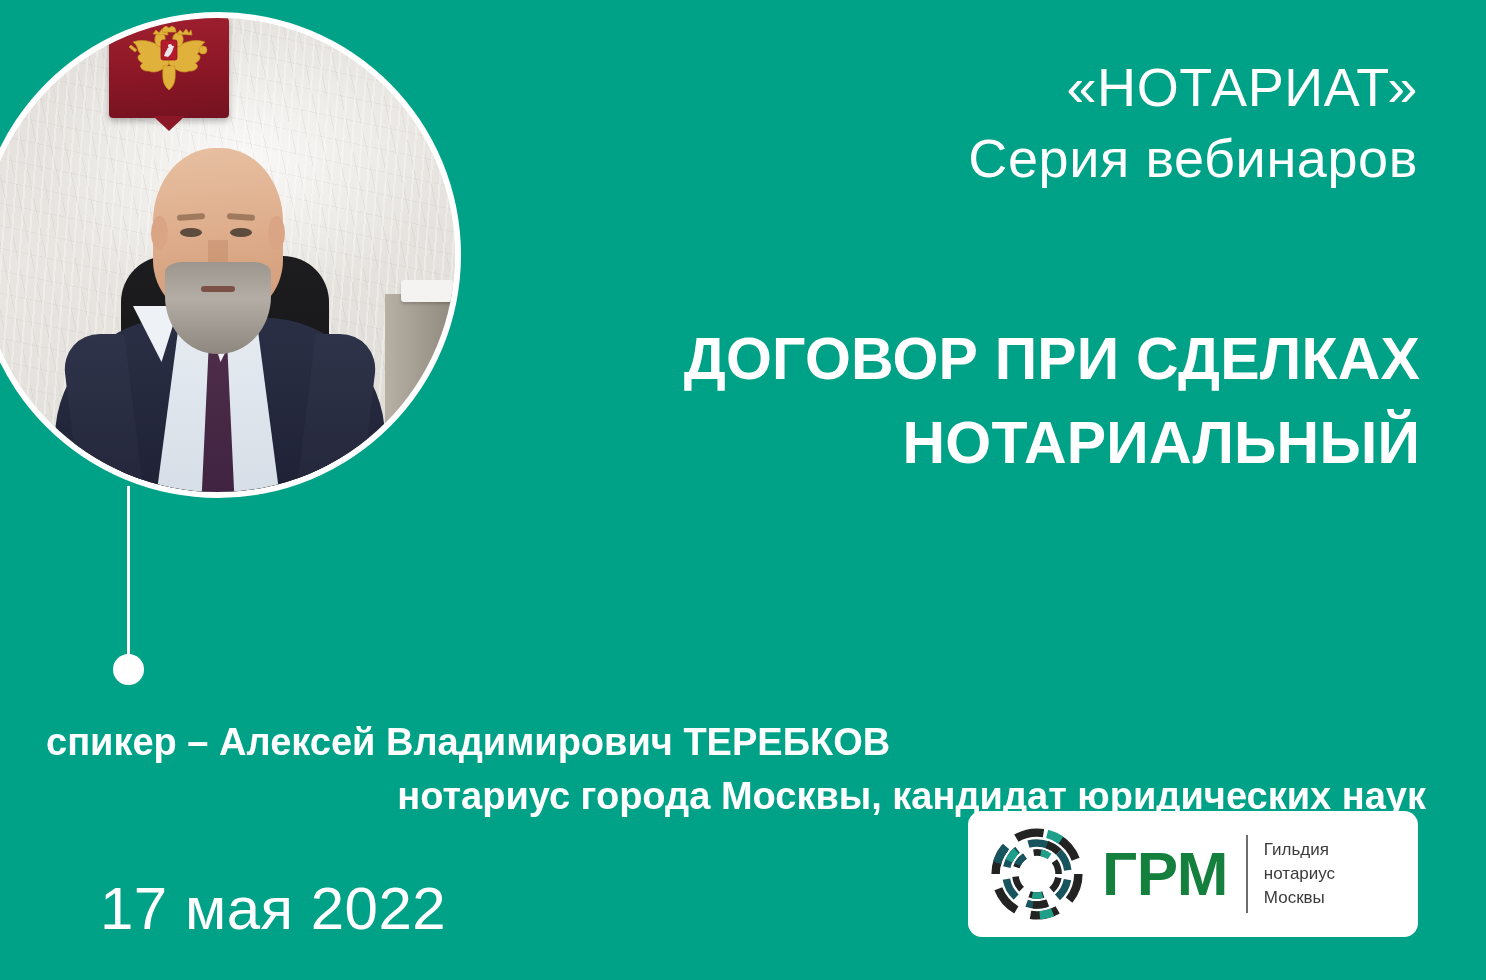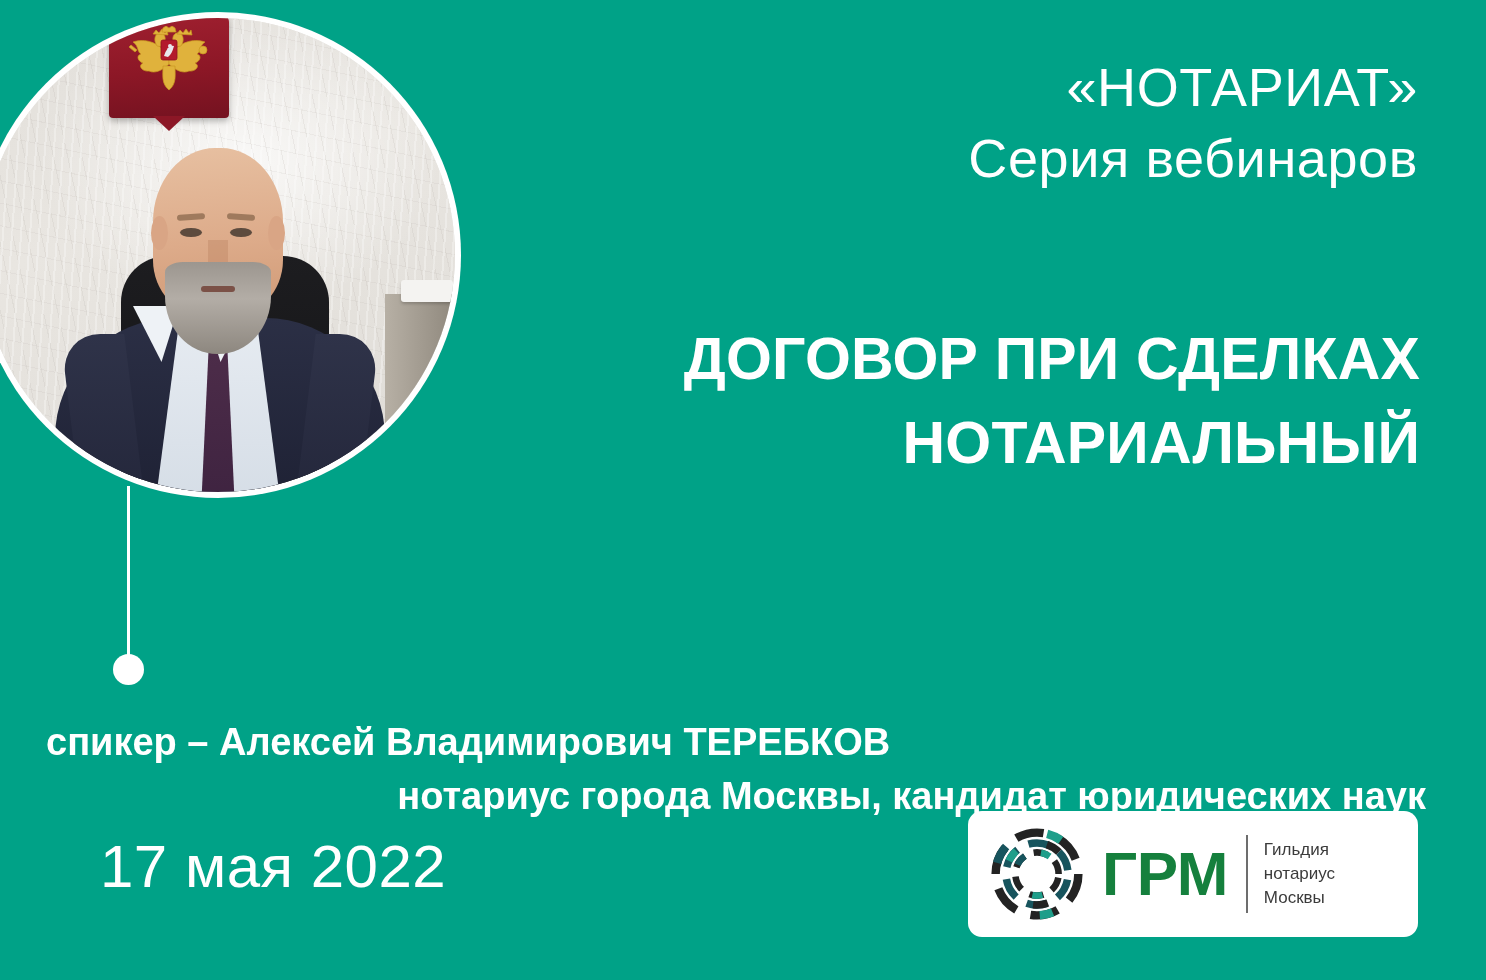--- a/index.html
+++ b/index.html
@@ -321,21 +321,21 @@
     font-weight: 600;
     margin-top: 20px;
   }
   .speaker .line-1 { text-align: left; }
   .speaker .line-2 { text-align: right; }
 
   
   .date {
     position: absolute;
     left: 100px;
-    top: 832px;
+    top: 874px;
     color: #ffffff;
     font-size: 60px;
     font-weight: 300;
     letter-spacing: 0.5px;
   }
 
   
   .logo-card {
     position: absolute;
     left: 968px;

